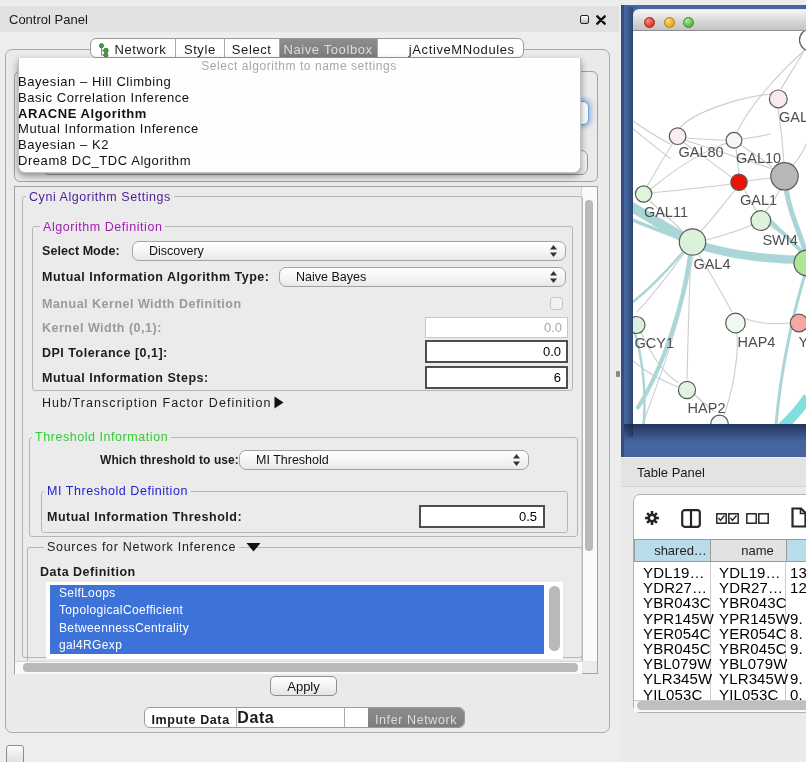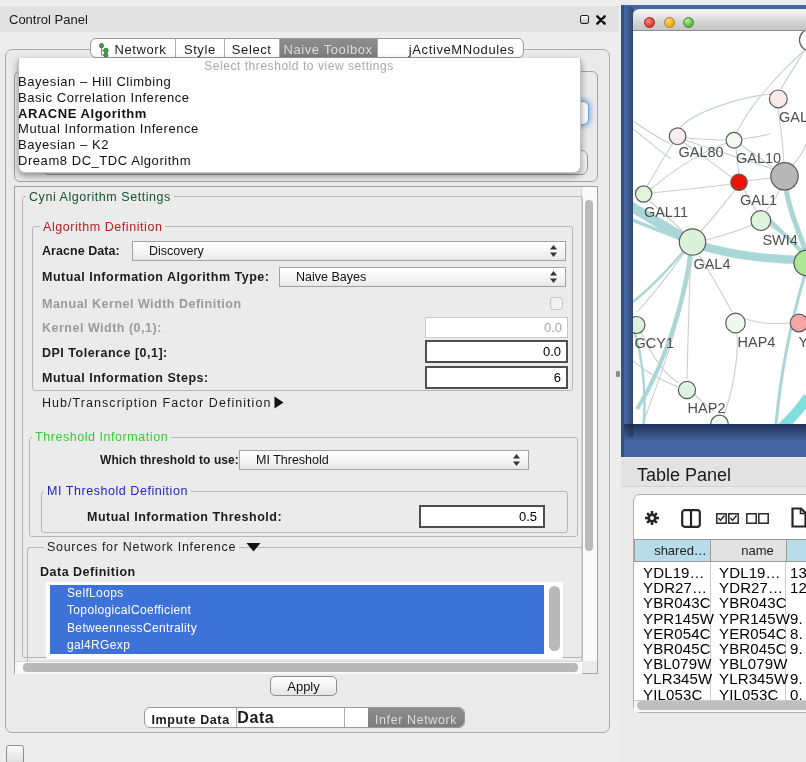--- a/index.html
+++ b/index.html
@@ -3,21 +3,21 @@
 <meta charset="utf-8">
 <style>
 * { margin:0; padding:0; box-sizing:border-box; }
 html,body { width:806px; height:762px; overflow:hidden; background:#ececec;
   font-family:"Liberation Sans", sans-serif; }
 .ab { position:absolute; }
 .lbl { font-weight:bold; font-size:12.5px; letter-spacing:0.5px; color:#1c1c1c; white-space:nowrap; }
 .glbl { font-weight:bold; font-size:12.5px; letter-spacing:0.5px; color:#9a9a9a; white-space:nowrap; }
 .gbox { position:absolute; border:1px solid #b6b6b6; border-radius:3px; }
 .gtitle { position:absolute; background:#ebebeb; padding:0 3px; font-size:12.5px; letter-spacing:0.55px; white-space:nowrap; }
-.combo { position:absolute; border:1px solid #a3a3a3; border-radius:0;
+.combo { position:absolute; border:1px solid #a3a3a3; border-radius:7px;
   background:linear-gradient(#ffffff, #f1f1f1 70%, #e7e7e7); font-size:12.5px; color:#111; }
 .combo .ct { position:absolute; left:16px; top:50%; transform:translateY(-50%); white-space:nowrap; }
 .spin { position:absolute; right:7px; top:50%; transform:translateY(-50%); width:9px; height:12px; }
 .fld { position:absolute; background:#fff; font-size:13px; text-align:right; }
 .tabbar { position:absolute; height:20px; background:#fff; border:1px solid #9a9a9a;
   border-radius:6px; display:flex; overflow:hidden; }
 .tseg { height:100%; display:flex; align-items:flex-end; justify-content:center;
   font-size:13px; letter-spacing:0.6px; color:#1a1a1a; border-right:1px solid #ababab; }
 .tseg:last-child { border-right:none;margin-left:23px; }
 .tsel { background:linear-gradient(#8d8d8d,#7d7d7d); color:#dcdcdc; }
@@ -60,26 +60,26 @@
 
 <div class="ab" style="left:13.5px;top:186px;width:584px;height:488px;background:#ebebeb;border:1px solid #a2a2a2;"></div>
 
 <div class="ab" style="left:581px;top:187px;width:15.5px;height:474px;background:#fafafa;border-left:1px solid #d5d5d5;"></div>
 <div class="ab" style="left:584.5px;top:200px;width:8.5px;height:351px;background:#b9b9b9;border-radius:4.5px;"></div>
 
 <div class="ab" style="left:14.5px;top:661px;width:567px;height:12.5px;background:#fafafa;border-top:1px solid #d5d5d5;"></div>
 <div class="ab" style="left:23px;top:663px;width:555px;height:8.5px;background:#b9b9b9;border-radius:4px;"></div>
 
 <div class="gbox" style="left:21.5px;top:196px;width:561px;height:462px;"></div>
-<div class="gtitle" style="left:26px;top:189.5px;color:#14532d;">Cyni Algorithm Settings</div>
+<div class="gtitle" style="left:26px;top:189.5px;color:#4c1d95;">Cyni Algorithm Settings</div>
 
 <div class="gbox" style="left:32px;top:226px;width:541px;height:165px;"></div>
-<div class="gtitle" style="left:40px;top:219.5px;color:#b91c1c;">Algorithm Definition</div>
-
-<div class="lbl ab" style="left:42px;top:244px;letter-spacing:0.05px;">Aracne Data:</div>
+<div class="gtitle" style="left:40px;top:219.5px;color:#a21caf;">Algorithm Definition</div>
+
+<div class="lbl ab" style="left:42px;top:244px;letter-spacing:0.05px;">Select Mode:</div>
 <div class="combo" style="left:132px;top:241px;width:434px;height:20px;">
   <span class="ct">Discovery</span>
   <svg class="spin" viewBox="0 0 9 12">
       <path d="M4.5 0 L8 4.5 L1 4.5 Z" fill="#333"></path>
       <path d="M4.5 12 L8 7.5 L1 7.5 Z" fill="#333"></path>
     </svg>
 </div>
 
 <div class="lbl ab" style="left:42px;top:270px;">Mutual Information Algorithm Type:</div>
 <div class="combo" style="left:279px;top:267px;width:287px;height:20px;">
@@ -114,36 +114,36 @@
 <div class="combo" style="left:239px;top:450px;width:290px;height:20px;">
   <span class="ct">MI Threshold</span>
   <svg class="spin" viewBox="0 0 9 12">
       <path d="M4.5 0 L8 4.5 L1 4.5 Z" fill="#333"></path>
       <path d="M4.5 12 L8 7.5 L1 7.5 Z" fill="#333"></path>
     </svg>
 </div>
 
 <div class="gbox" style="left:40.5px;top:490.5px;width:527px;height:42px;"></div>
 <div class="gtitle" style="left:44px;top:484px;color:#2222cc;background:#ebebeb;">MI Threshold Definition</div>
-<div class="lbl ab" style="left:47px;top:510px;margin-left:40px;">Mutual Information Threshold:</div>
+<div class="lbl ab" style="left:47px;top:510px;">Mutual Information Threshold:</div>
 <div class="fld" style="left:419px;top:505px;width:126px;height:23px;border:2px solid #4e4e4e;color:#000;padding:2px 6px 0 0;">0.5</div>
 
 <div class="gbox" style="left:27px;top:546.5px;width:556px;height:114px;border-bottom:none;border-bottom-left-radius:0;border-bottom-right-radius:0;"></div>
 <div class="gtitle" style="left:44px;top:540px;color:#1c1c1c;letter-spacing:0.7px;">Sources for Network Inference</div>
 <svg class="ab" style="left:246px;top:542px;" width="15" height="10" viewBox="0 0 15 10">
  <path d="M0.5 1 L14.5 1 L7.5 9.5 Z" fill="#111"></path>
 </svg>
 <div class="lbl ab" style="left:40px;top:565px;">Data Definition</div>
 
 <div class="ab" style="left:46px;top:582px;width:517px;height:77px;background:#fff;"></div>
-<div class="ab" style="left:50px;top:585px;width:494px;height:69.2px;background:#3d73d8;color:#fff;font-size:12px;letter-spacing:0.35px;line-height:17.3px;padding-left:17px;">SelfLoops<br>TopologicalCoefficient<br>BetweennessCentrality<br>gal4RGexp</div>
+<div class="ab" style="left:50px;top:585px;width:494px;height:69.2px;background:#3d73d8;color:#fff;font-size:12px;letter-spacing:0.35px;line-height:17.3px;padding-left:9px;">SelfLoops<br>TopologicalCoefficient<br>BetweennessCentrality<br>gal4RGexp</div>
 <div class="ab" style="left:548.5px;top:586px;width:11px;height:65px;background:#b9b9b9;border-radius:5.5px;"></div>
 
 <div class="ab" style="left:17.5px;top:58px;width:563px;height:114.5px;background:#fefefe;border:1px solid #c2c2c2;border-top:none;border-radius:0 0 7px 7px;box-shadow:0 3px 7px rgba(0,0,0,0.4);"></div>
-<div class="ab" style="left:17.5px;top:58px;width:563px;text-align:center;font-size:12px;letter-spacing:0.55px;color:#a8a8a8;padding-top:1px;">Select threshold to view settings</div>
+<div class="ab" style="left:17.5px;top:58px;width:563px;text-align:center;font-size:12px;letter-spacing:0.55px;color:#a8a8a8;padding-top:1px;">Select algorithm to name settings</div>
 <div class="prow" style="top:74px;line-height:15.8px;">Bayesian – Hill Climbing<br>Basic Correlation Inference<br><b>ARACNE Algorithm</b><br>Mutual Information Inference<br>Bayesian – K2<br>Dream8 DC_TDC Algorithm</div>
 
 <div class="ab" style="left:270px;top:676px;width:67px;height:20px;border:1px solid #8e8e8e;border-radius:5px;background:linear-gradient(#ffffff,#f2f2f2 55%,#e4e4e4);text-align:center;font-size:13px;color:#111;line-height:19px;">Apply</div>
 
 <div class="tabbar" style="left:144px;top:707px;width:321px;height:21px;">
   <div class="tseg" style="width:100px;font-weight:bold;font-size:12.5px;">Impute Data</div>
   <div class="tseg" style="width:117px;font-weight:bold;font-size:16px;">Discretize Data</div>
   <div class="tseg tsel" style="width:104px;font-size:12.5px;">Infer Network</div>
 </div>
 
@@ -239,21 +239,21 @@
   <text x="1.6" y="317">GCY1</text>
   <text x="104.5" y="316.3">HAP4</text>
   <text x="165.4" y="316">YL</text>
   <text x="54.6" y="381.9">HAP2</text>
  </g>
 </svg>
 </div>
 
 <div class="ab" style="left:621px;top:457px;width:185px;height:305px;background:#eaeaea;"></div>
 <div class="ab" style="left:621px;top:458px;width:185px;height:29px;background:#e3e3e3;border-bottom:1px solid #d2d2d2;"></div>
-<div class="ab" style="left:637px;top:465px;font-size:18px;color:#1a1a1a;">Table Panel</div>
+<div class="ab" style="left:637px;top:465px;font-size:13px;color:#1a1a1a;">Table Panel</div>
 
 <div class="ab" style="left:633px;top:494px;width:180px;height:219px;background:#fff;border:1px solid #b0b0b0;border-radius:7px;"></div>
 
 <svg class="ab" style="left:644px;top:510px;" width="16" height="16" viewBox="0 0 16 16">
  <g fill="#262626">
       <circle cx="8" cy="8" r="4.6"></circle>
  <g stroke="#262626" stroke-width="2.6">
   <path d="M8 1 L8 15 M1 8 L15 8 M3.1 3.1 L12.9 12.9 M12.9 3.1 L3.1 12.9"></path>
  </g>
     </g>

